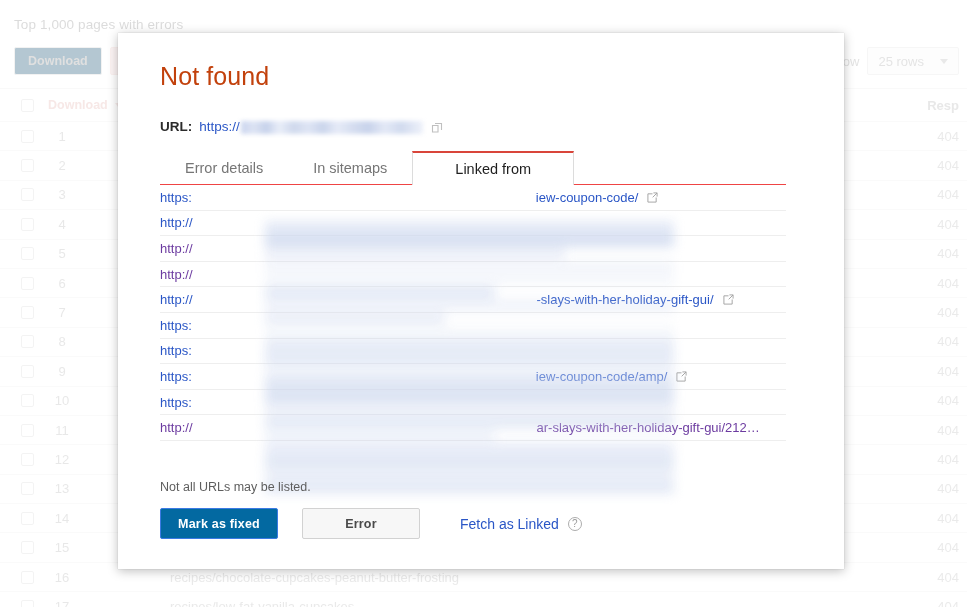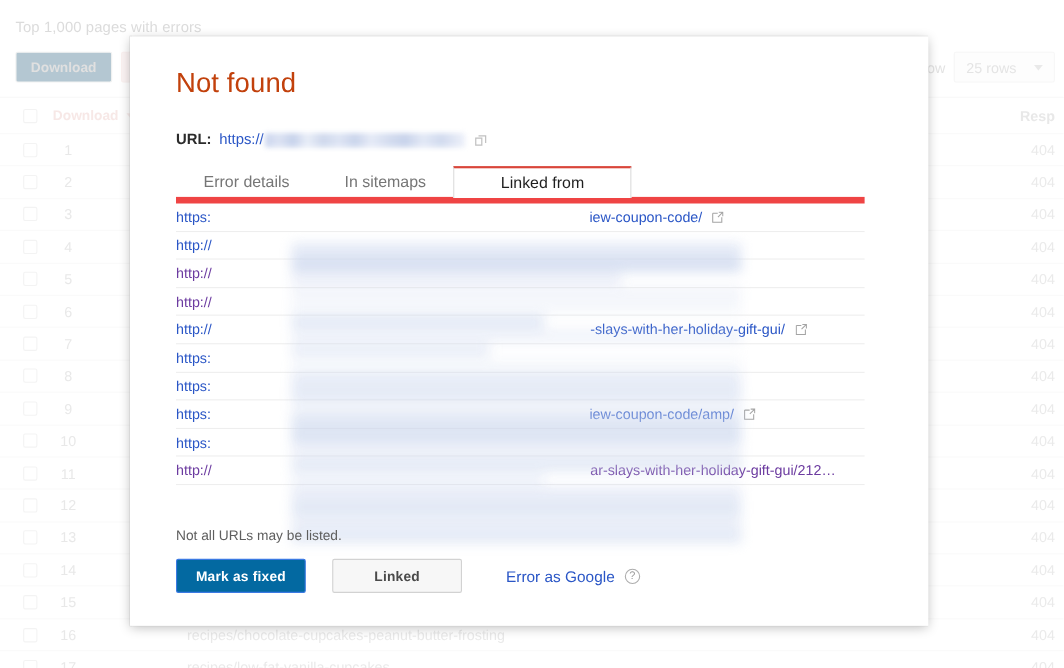--- a/index.html
+++ b/index.html
@@ -158,21 +158,21 @@
     opacity: .42;
     display: flex; align-items: center;
   }
 
   
   #tabs {
     position: absolute;
     left: 42px; top: 118px;
     width: 626px;
     height: 34px;
-    border-bottom: 6px solid #ef4444;
+    border-bottom: 1px solid #ef4444;
     display: flex;
     align-items: stretch;
   }
   .tab {
     display: flex; align-items: center; justify-content: center;
     font-size: 14.5px;
     color: #767676;
     padding: 0 24px;
     position: relative;
     background: transparent;
@@ -525,19 +525,19 @@
       <div class="bstripe" style="top: 221px; width: 409px; opacity: 0.44;"></div>
       <div class="bstripe" style="top: 234px; width: 409px; opacity: 0.58;"></div>
       <div class="bstripe" style="top: 247px; width: 409px; opacity: 0.4;"></div>
       <div class="bstripe" style="top: 260px; width: 409px; opacity: 0.52;"></div>
     </div>
 
   <div id="footnote">Not all URLs may be listed.</div>
 
   <div id="actions">
     <div class="m-btn" id="btn-fixed">Mark as fixed</div>
-    <div class="m-btn" id="btn-cancel">Linked</div>
+    <div class="m-btn" id="btn-cancel">Error</div>
     <div id="fetch-link">
-      <span>Error as Google</span>
+      <span>Fetch as Linked</span>
       <span class="help-circle">?</span>
     </div>
   </div>
 </div>
 
 </body></html>

